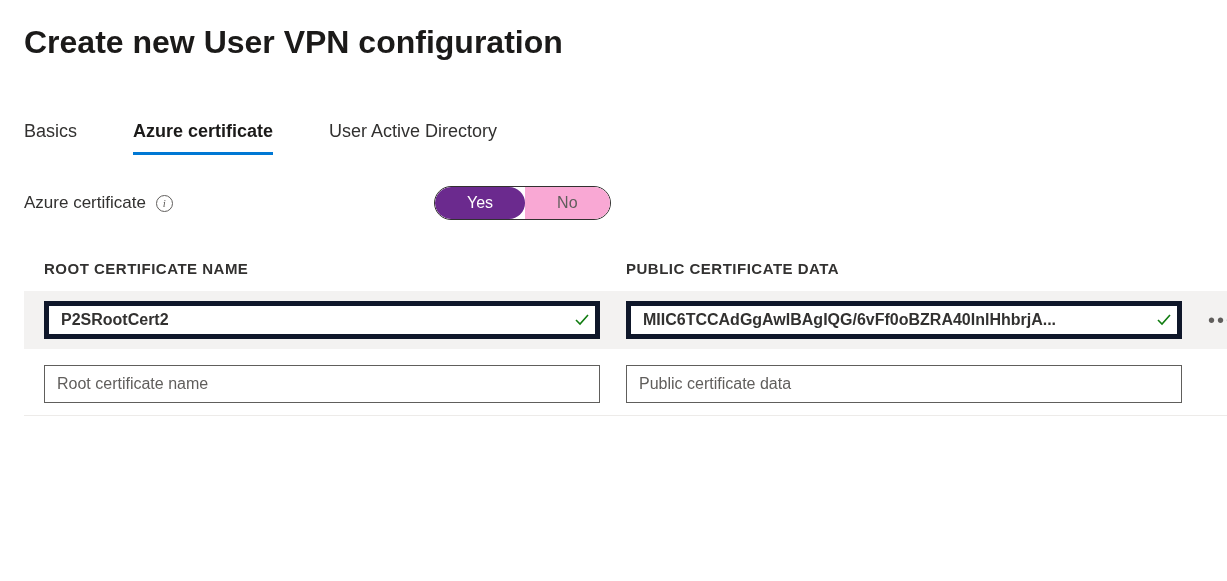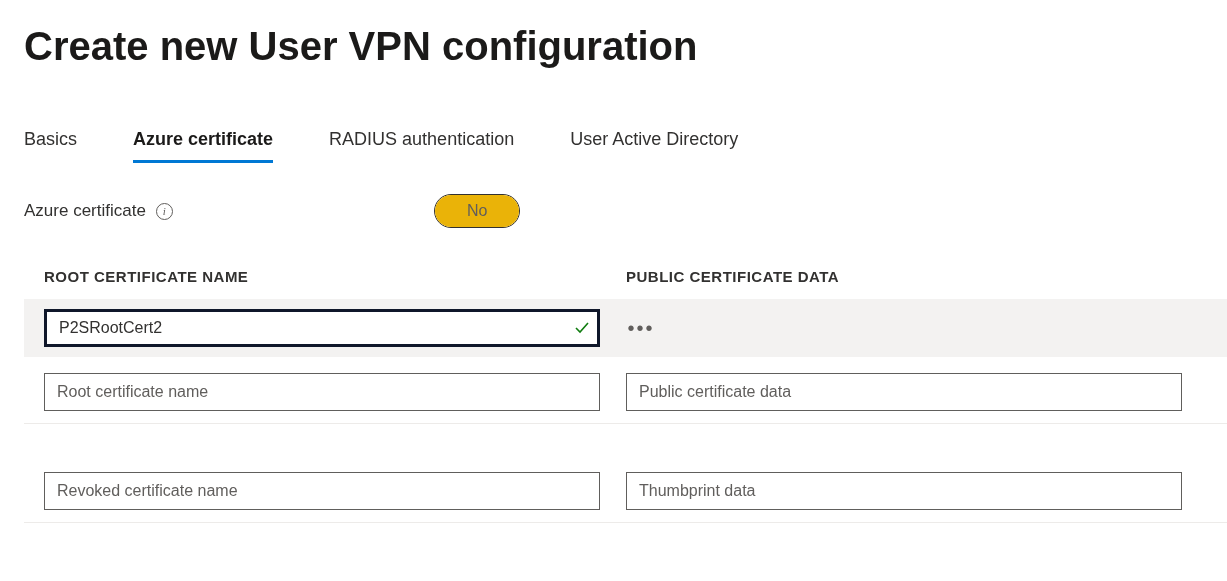--- a/index.html
+++ b/index.html
@@ -4,21 +4,21 @@
   <style>
     * { box-sizing: border-box; margin: 0; padding: 0; }
     body {
       font-family: "Segoe UI", Arial, sans-serif;
       color: #323130;
       background: #fff;
       padding: 24px 24px 0 24px;
       width: 1227px;
     }
     h1.page-title {
-      font-size: 40px;
+      font-size: 32px;
       font-weight: 600;
       color: #1b1a19;
       margin-bottom: 60px;
     }
     .tabs {
       display: flex;
       gap: 56px;
       border-bottom: 1px solid transparent;
       margin-bottom: 30px;
     }
@@ -67,21 +67,21 @@
       border-radius: 999px;
       overflow: hidden;
       height: 34px;
     }
     .pill-opt {
       padding: 0 32px;
       display: flex;
       align-items: center;
       font-size: 16px;
       cursor: pointer;
-      background: #eab308;
+      background: #f9a8d4;
       color: #605e5c;
     }
     .pill-opt.selected {
       background: #6b2a8e;
       color: #fff;
       border-radius: 999px;
     }
 
     .grid-section {
       padding-left: 20px;
@@ -130,21 +130,22 @@
       width: 100%;
       height: 38px;
       padding: 0 36px 0 12px;
       font-size: 16px;
       border: 1px solid #605e5c;
       background: #fff;
       color: #323130;
       outline: none;
     }
     input.text-input.validated {
-      border: 3px solid #0f172a;
+      border: 5px solid #0f172a;
+      font-weight: bold;
     }
     input.text-input::placeholder {
       color: #605e5c;
     }
     .check-icon {
       position: absolute;
       right: 10px;
       top: 50%;
       transform: translateY(-50%);
       width: 16px; height: 16px;
@@ -168,69 +169,69 @@
     .section-gap { height: 18px; }
   </style>
 </head>
 <body>
 
 <h1 class="page-title">Create new User VPN configuration</h1>
 
 <div class="tabs">
   <div class="tab">Basics</div>
   <div class="tab active">Azure certificate</div>
-  <div class="tab">RADIUS authentication</div>
   <div class="tab">User Active Directory</div>
 </div>
 
 <div class="toggle-row">
   <div class="toggle-label-wrap">
     <span class="toggle-label">Azure certificate</span>
     <span class="info-icon">i</span>
   </div>
   <div class="pill-toggle">
+    <div class="pill-opt selected">Yes</div>
     <div class="pill-opt">No</div>
   </div>
 </div>
 
 <div class="grid-section">
   <div class="col-headers">
     <div class="col-header col-left">Root certificate name</div>
     <div class="col-header col-right">Public certificate data</div>
   </div>
 
   <div class="row filled">
     <div class="input-wrap col-left">
       <input class="text-input validated" value="P2SRootCert2" style="">
       <span class="check-icon">
         <svg viewBox="0 0 16 16" width="16" height="16">
             <path d="M2 8 L6 12 L14 3" stroke="#107c10" stroke-width="1.6" fill="none"></path>
           </svg>
       </span>
     </div>
+    <div class="input-wrap col-right">
+      <input class="text-input validated" value="MIIC6TCCAdGgAwIBAgIQG/6vFf0oBZRA40InlHhbrjA..." style="">
+      <span class="check-icon">
+        <svg viewBox="0 0 16 16" width="16" height="16">
+            <path d="M2 8 L6 12 L14 3" stroke="#107c10" stroke-width="1.6" fill="none"></path>
+          </svg>
+      </span>
+    </div>
     <div class="row-actions">
       <span class="dots">•••</span>
     </div>
   </div>
 
   <div class="row empty-bordered">
     <div class="input-wrap col-left">
       <input class="text-input" placeholder="Root certificate name" style="">
     </div>
     <div class="input-wrap col-right">
       <input class="text-input" placeholder="Public certificate data" style="">
     </div>
   </div>
 
   <div class="section-gap"></div>
 
   <div class="col-headers">
   </div>
 
-  <div class="row empty-bordered">
-    <div class="input-wrap col-left">
-      <input class="text-input" placeholder="Revoked certificate name" style="">
-    </div>
-    <div class="input-wrap col-right">
-      <input class="text-input" placeholder="Thumbprint data" style="">
-    </div>
-  </div>
 </div>
 
 </body></html>

